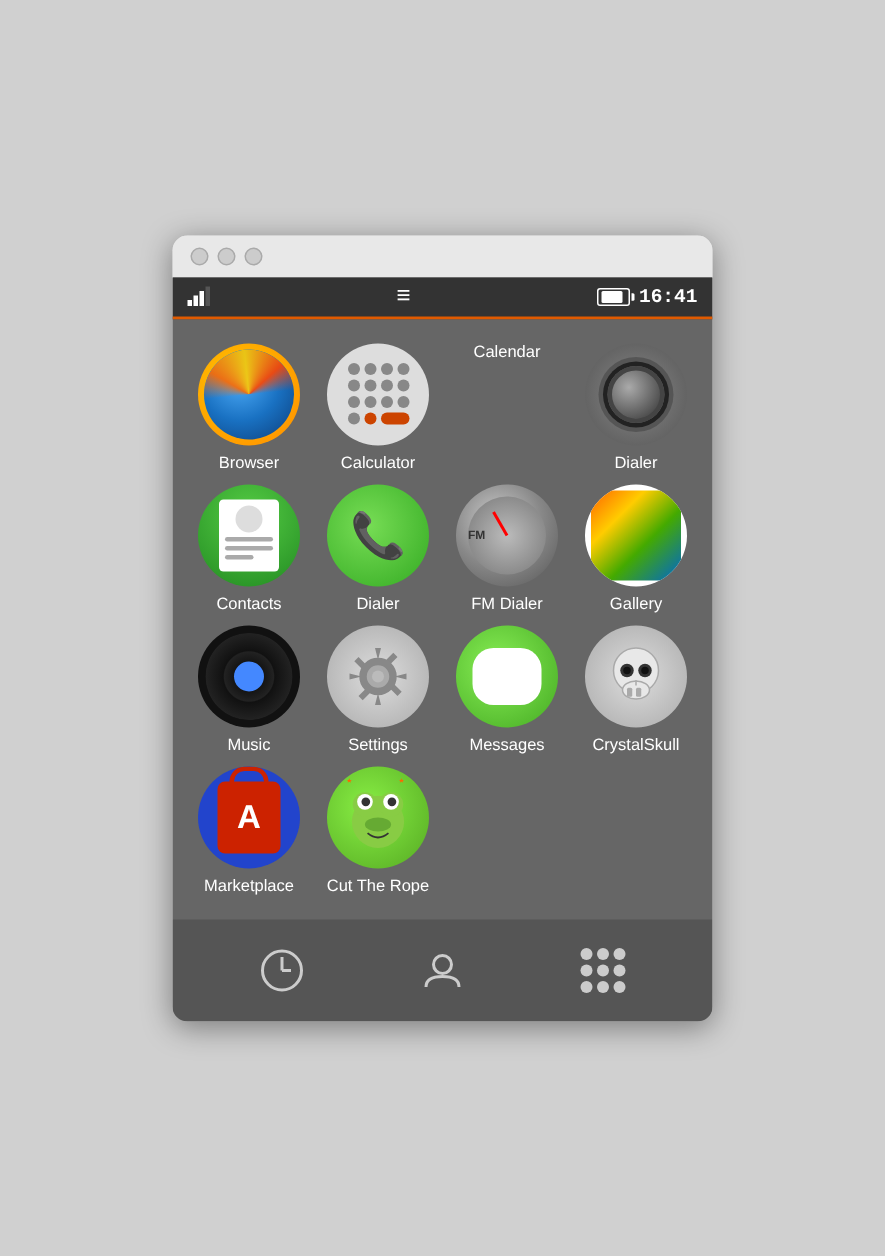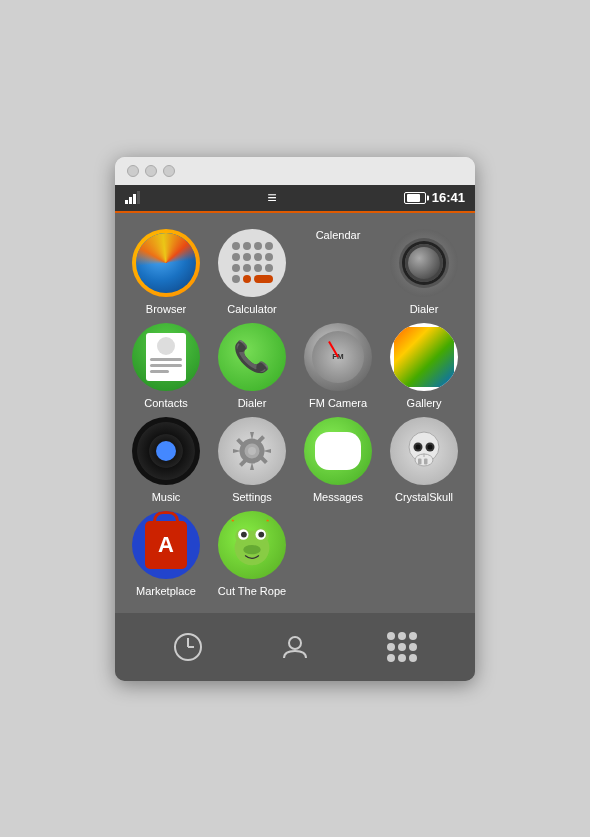--- a/index.html
+++ b/index.html
@@ -45,21 +45,21 @@
       font-size: 12px;
       border-bottom: 2px solid #e05a00;
     }
     .status-left { display: flex; align-items: center; gap: 4px; }
     .signal-bars { display: flex; align-items: flex-end; gap: 1px; }
     .signal-bars span {
       background: white;
       width: 3px;
       display: inline-block;
     }
-    .status-right { display: flex; align-items: center; gap: 6px; font-size: 13px; font-weight: bold; }
+    .status-right { display: flex; align-items: center; gap: 6px; font-size: 13px; font-weight: bold; font-family: Liberation Mono, monospace; }
     .battery {
       display: flex;
       align-items: center;
       border: 1.5px solid white;
       border-radius: 2px;
       padding: 1px 2px;
       width: 22px; height: 12px;
       position: relative;
     }
     .battery::after {
@@ -284,21 +284,21 @@
       align-items: center;
       justify-content: center;
     }
     .radio-gauge {
       width: 52px; height: 52px;
       border-radius: 50%;
       background: radial-gradient(circle, #bbb, #777);
       position: relative;
       display: flex;
       align-items: center;
-      justify-content: center;
+      justify-content: flex-start;
     }
     .radio-needle {
       position: absolute;
       bottom: 50%;
       left: 50%;
       transform-origin: bottom;
       transform: translateX(-50%) rotate(-30deg);
       width: 2px; height: 18px;
       background: red;
     }
@@ -543,21 +543,21 @@
       </div>
 
 
       <div class="app-item">
         <div class="app-icon icon-radio">
           <div class="radio-gauge">
             <div style="font-size:8px; color:#333; font-weight:bold;">FM</div>
             <div class="radio-needle"></div>
           </div>
         </div>
-        <span class="app-label">FM Camera</span>
+        <span class="app-label">FM Dialer</span>
       </div>
 
       <div class="app-item">
         <div class="app-icon icon-gallery">
           <div class="gallery-img">
           </div>
         </div>
         <span class="app-label">Gallery</span>
       </div>
 

